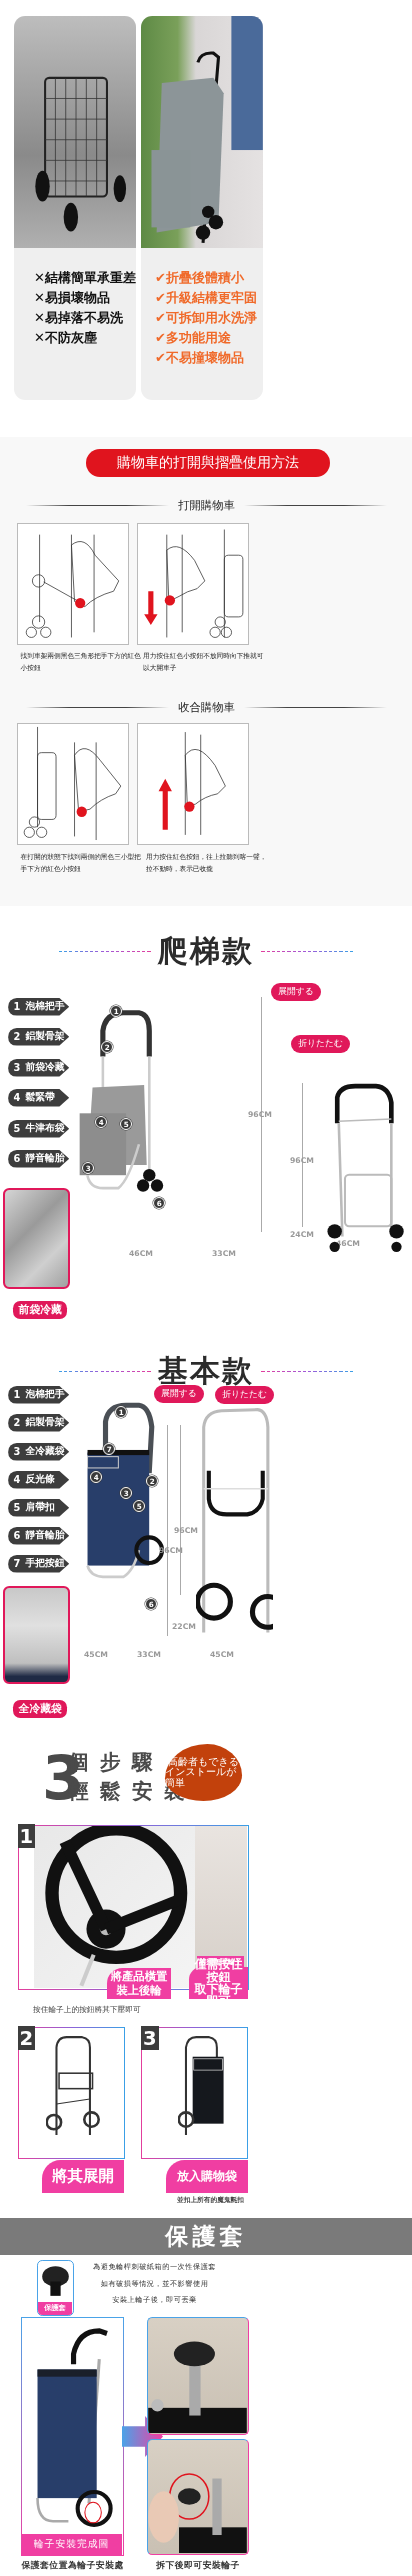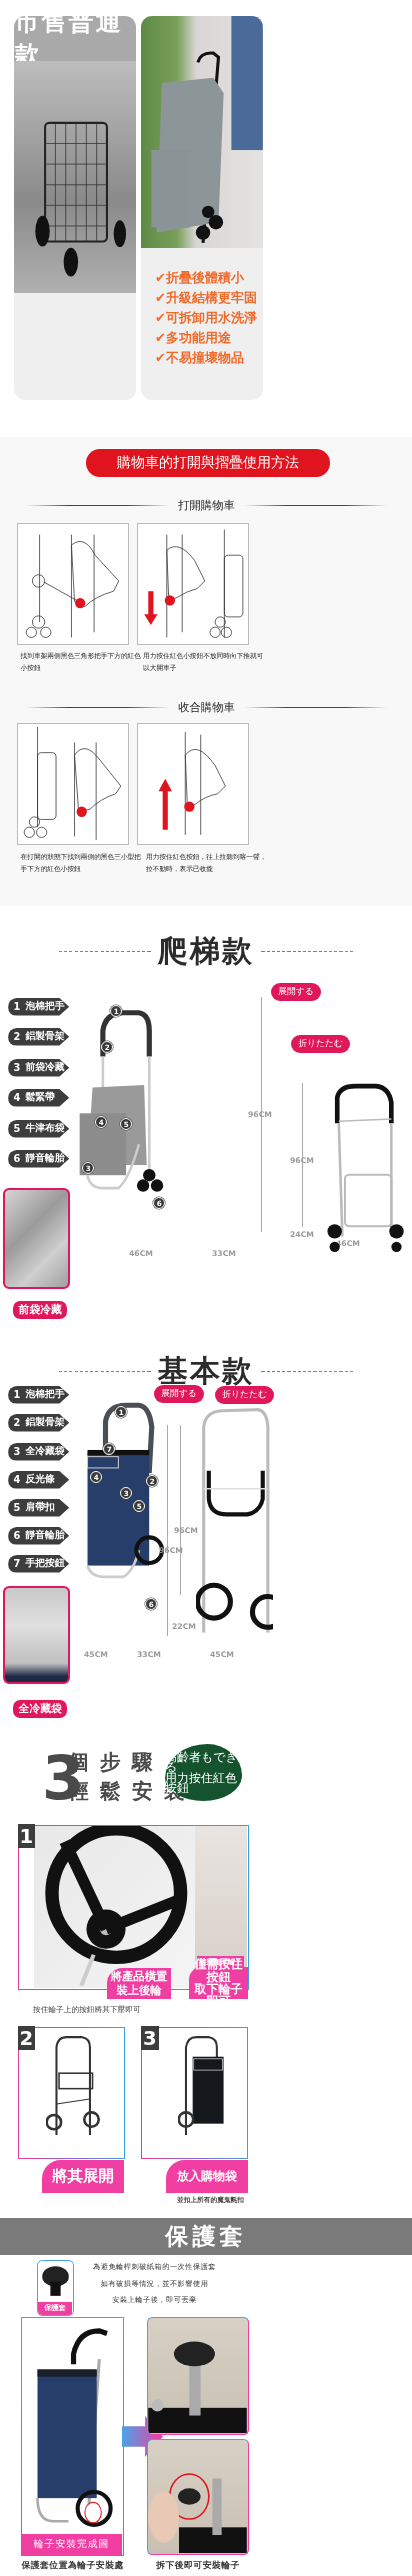--- a/index.html
+++ b/index.html
@@ -37,41 +37,46 @@
 .step-num{position:absolute;width:17.5px;height:24px;background:#3d3d3d;color:#fff;font-weight:bold;font-size:19.6px;display:flex;align-items:center;justify-content:center}
 .pink-lbl{position:absolute;background:#f03ea2;color:#fff;font-weight:bold;display:flex;align-items:center;justify-content:center;text-align:center}
 
 .prot-bar{position:absolute;left:0;top:2218px;width:412px;height:37px;background:#7a7a7a;color:#fff;font-size:23px;font-weight:bold;display:flex;align-items:center;justify-content:center;letter-spacing:4.1px}
 .gframe{position:absolute;border:1.5px solid #4aa3e8;border-radius:5.2px;overflow:hidden}
 </style>
 </head>
 <body>
 
 <div class="cmp-card" style="left:14.4px">
-  <div class="cmp-head" style="background:#a9a9a9">市售普通款</div>
   <div class="cmp-photo" style="background:linear-gradient(180deg,#bdbdbd,#8a8a8a 60%,#b0b0b0)">
     <svg width="122" height="232" viewBox="0 0 236 450">
       <rect x="60" y="120" width="120" height="230" fill="none" stroke="#222" stroke-width="4" rx="8"></rect>
       <g stroke="#333" stroke-width="1.5">
         <line x1="80" y1="120" x2="80" y2="350"></line>
           <line x1="100" y1="120" x2="100" y2="350"></line>
           <line x1="120" y1="120" x2="120" y2="350"></line>
           <line x1="140" y1="120" x2="140" y2="350"></line>
           <line x1="160" y1="120" x2="160" y2="350"></line>
         <line x1="60" y1="160" x2="180" y2="160"></line>
           <line x1="60" y1="200" x2="180" y2="200"></line>
           <line x1="60" y1="240" x2="180" y2="240"></line>
           <line x1="60" y1="280" x2="180" y2="280"></line>
           <line x1="60" y1="320" x2="180" y2="320"></line>
       </g>
       <ellipse cx="55" cy="330" rx="14" ry="30" fill="#111"></ellipse>
       <ellipse cx="110" cy="390" rx="14" ry="28" fill="#111"></ellipse>
       <ellipse cx="205" cy="335" rx="12" ry="26" fill="#111"></ellipse>
     </svg>
   </div>
+  <ul class="cmp-list" style="padding-left:19.6px">
+    <li style="color:#111">✕結構簡單承重差</li>
+    <li style="color:#111">✕易損壞物品</li>
+    <li style="color:#111">✕易掉落不易洗</li>
+    <li style="color:#111">✕不防灰塵</li>
+  </ul>
 </div>
 
 <div class="cmp-card" style="left:141px">
   <div class="cmp-photo" style="background:linear-gradient(90deg,#5e8a45 0,#7aa05a 30%,#d9d6d6 45%,#e5e2e2 100%)">
     <svg width="122" height="232" viewBox="0 0 236 450">
       <rect x="175" y="0" width="61" height="260" fill="#4a6a9a"></rect>
       <path d="M110 90 Q115 70 140 72 L150 80 L120 440" stroke="#111" stroke-width="6" fill="none"></path>
       <path d="M40 130 L140 120 L160 150 L150 400 L30 420 Z" fill="#8c9598"></path>
       <rect x="20" y="260" width="75" height="150" fill="#8a9496"></rect>
       <circle cx="120" cy="420" r="14" fill="#111"></circle>
@@ -311,23 +316,23 @@
 </svg>
 
 <div class="zoom-box" style="top:1586px;height:98px;background:linear-gradient(180deg,#c8c8c8,#e0e0e0 40%,#bfbfbf 80%,#1f2a45 94%)"></div>
 <div class="zoom-label" style="left:13.4px;top:1700px">全冷藏袋</div>
 
 <div class="abs" style="left:42px;top:1749px;font-size:61px;font-weight:bold;color:#4a4a4a;line-height:57px">3</div>
 <div class="abs" style="left:68px;top:1748px;font-size:20.6px;color:#4a4a4a;line-height:29px;letter-spacing:2.1px;font-weight:bold">
   <div>個 步 驟</div>
   <div>輕 鬆 安 裝</div>
 </div>
-<div class="abs" style="left:165px;top:1744px;width:77px;height:57px;background:#14532d;border-radius:55% 45% 50% 50%/60% 55% 45% 40%;color:#fff;font-size:12px;display:flex;flex-direction:column;align-items:flex-end;justify-content:center;line-height:10.3px">
+<div class="abs" style="left:165px;top:1744px;width:77px;height:57px;background:#c2410c;border-radius:55% 45% 50% 50%/60% 55% 45% 40%;color:#fff;font-size:10px;display:flex;flex-direction:column;align-items:center;justify-content:center;line-height:10.3px">
   <span>高齡者もできる</span>
-  <span>用力按住紅色按鈕</span>
+  <span>インストールが簡単</span>
 </div>
 
 <div class="step-frame" style="left:17.5px;top:1825px;width:231px;height:165px;border-radius:0 10.3px 10.3px 10.3px"></div>
 <div class="abs" style="left:34px;top:1826px;width:161px;height:162px;background:linear-gradient(135deg,#e8e8e8,#f4f4f4)">
   <svg width="161" height="162" viewBox="0 0 313 314">
     <circle cx="160" cy="130" r="125" fill="none" stroke="#111" stroke-width="26"></circle>
     <circle cx="140" cy="200" r="38" fill="#111"></circle>
       <circle cx="140" cy="200" r="12" fill="#bbb"></circle>
     <line x1="140" y1="200" x2="60" y2="30" stroke="#111" stroke-width="22"></line>
     <line x1="140" y1="200" x2="290" y2="140" stroke="#111" stroke-width="22"></line>

